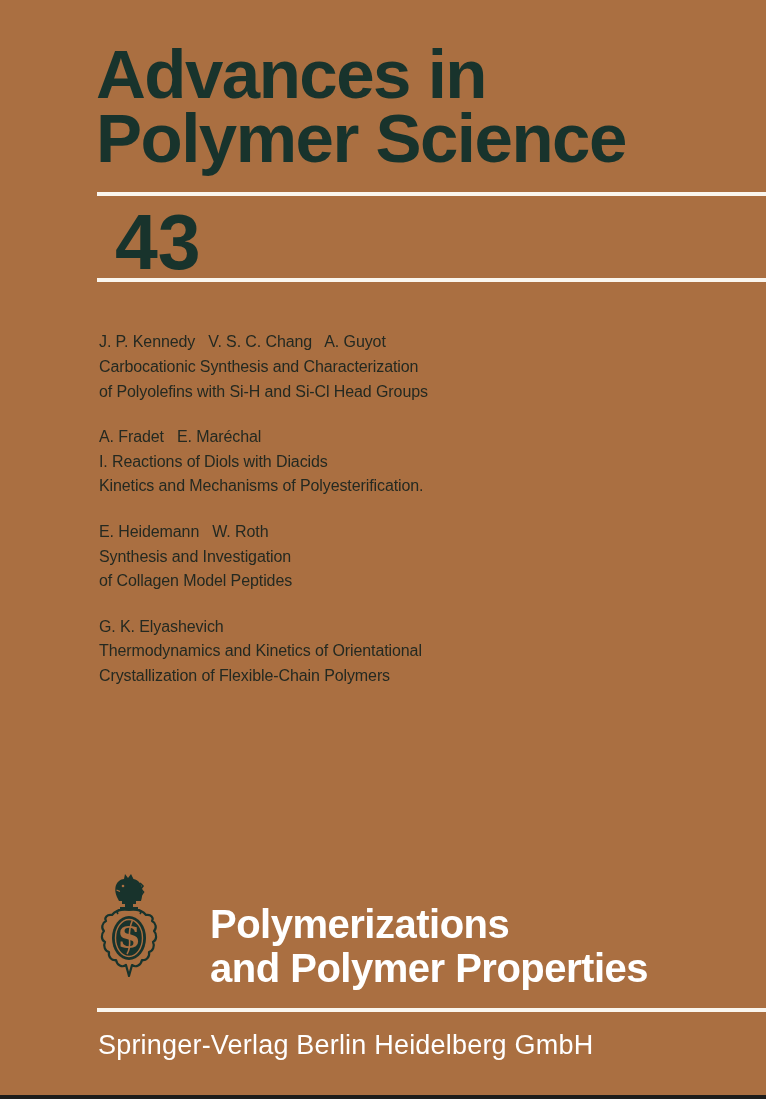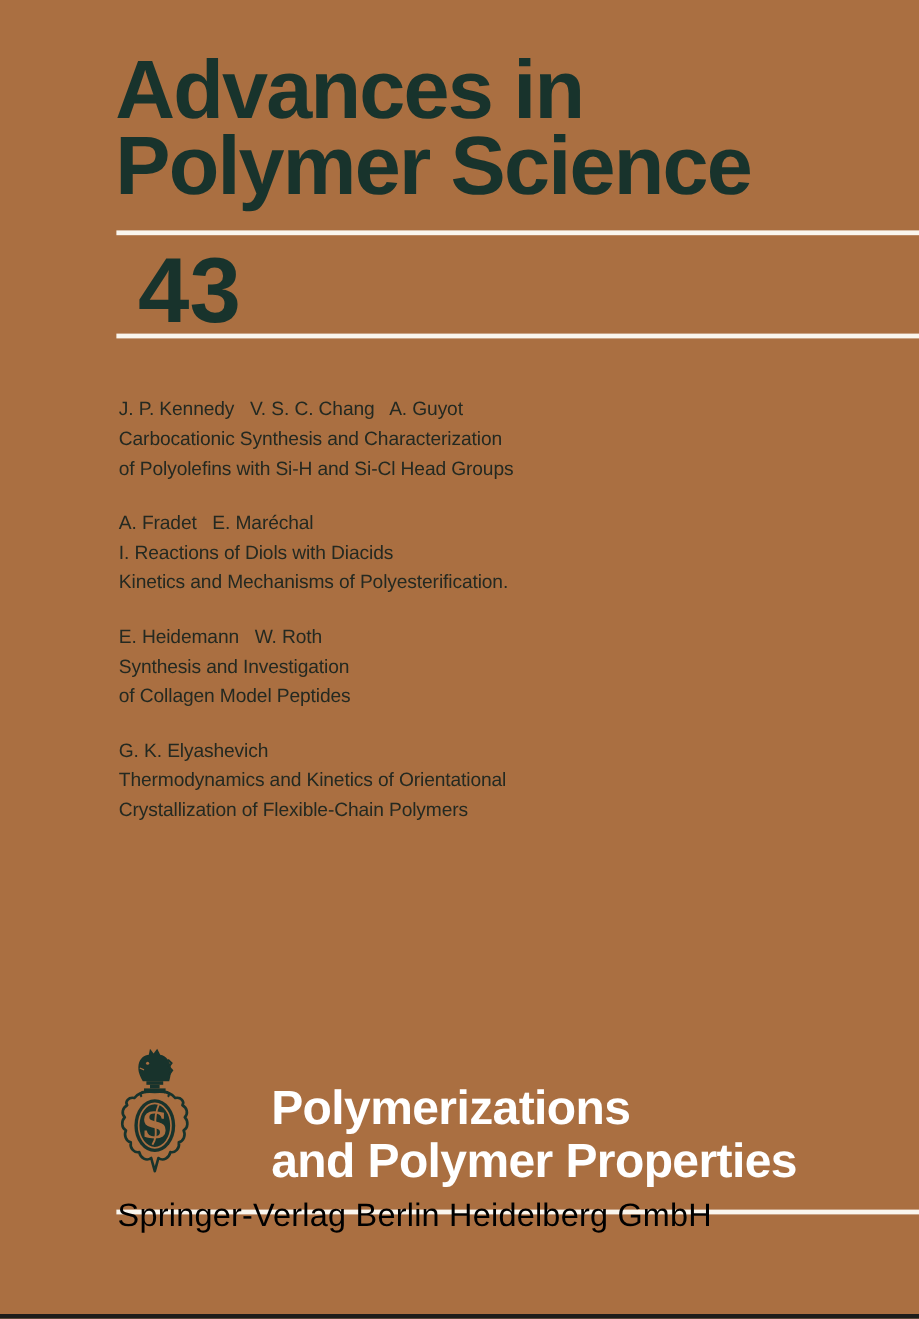--- a/index.html
+++ b/index.html
@@ -36,26 +36,26 @@
   }
   .article { margin-bottom:20.5px; }
   .article .line { white-space:pre-wrap; }
   .logo {
     position:absolute; left:96px; top:872px;
     width:66px; height:118px;
   }
   .subtitle {
     position:absolute; left:210px; top:902px;
     font-size:40px; line-height:44px; font-weight:bold;
-    letter-spacing:-0.5px; color:#ffffff;margin-left:16px;
+    letter-spacing:-0.5px; color:#ffffff;
   }
   .publisher {
-    position:absolute; left:98px; top:998px;
+    position:absolute; left:98px; top:1030px;
     font-size:27px; line-height:30px;
-    color:#000000; letter-spacing:0.2px;
+    color:#ffffff; letter-spacing:0.2px;
   }
   .bottom-edge {
     position:absolute; left:0; bottom:0; width:100%; height:4px;
     background:#1d1d1b;
   }
 </style>
 </head>
 <body>
 
 <div class="cover">

